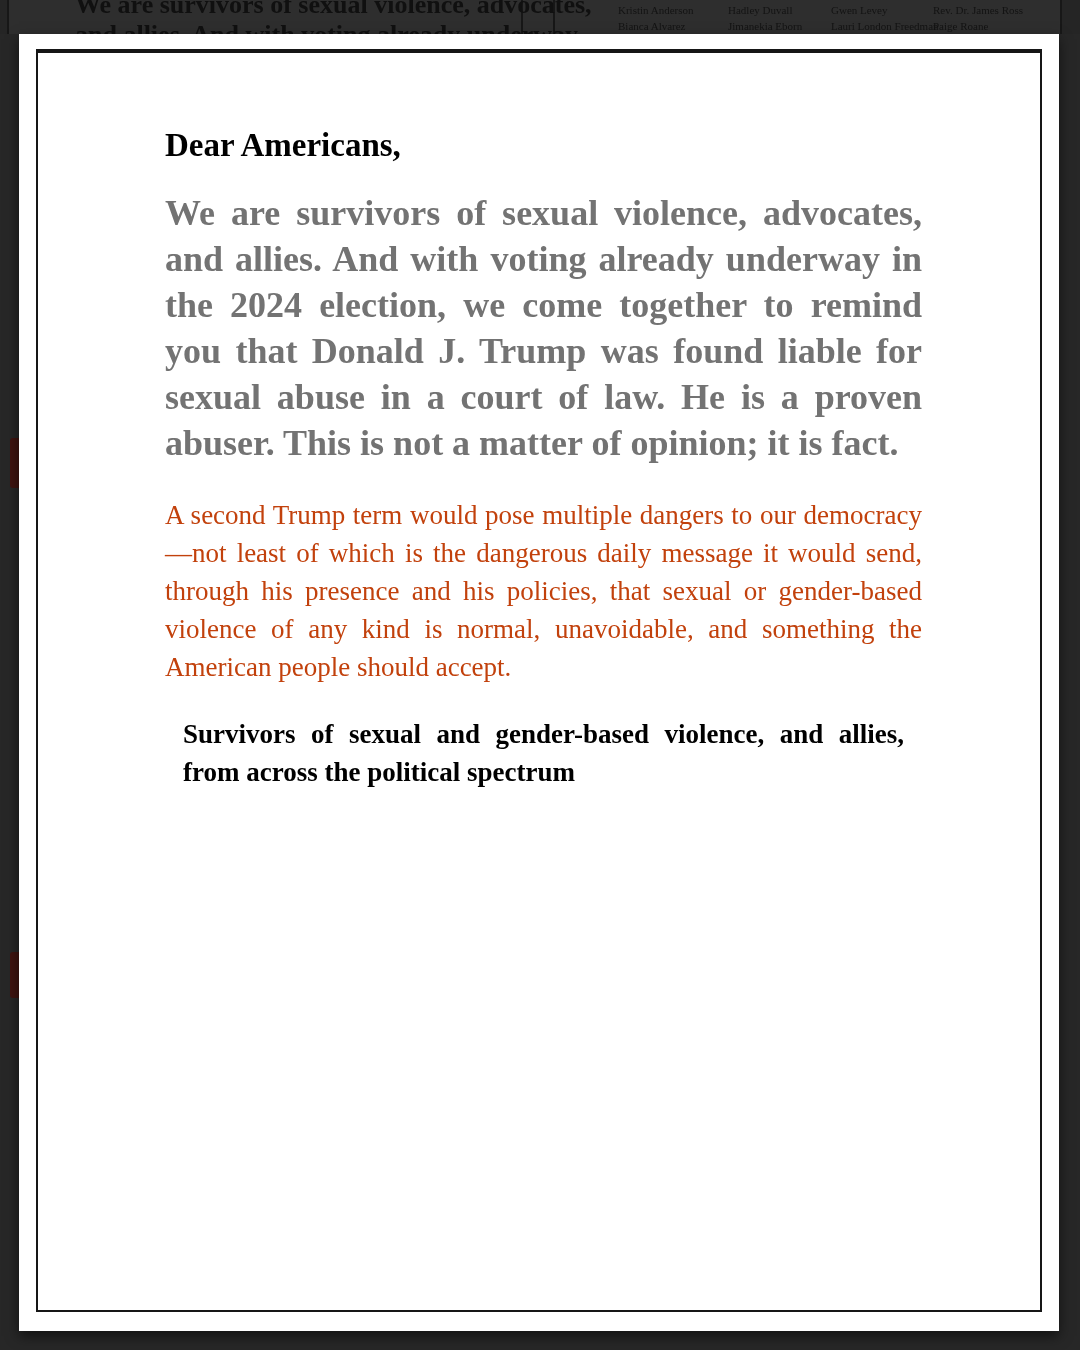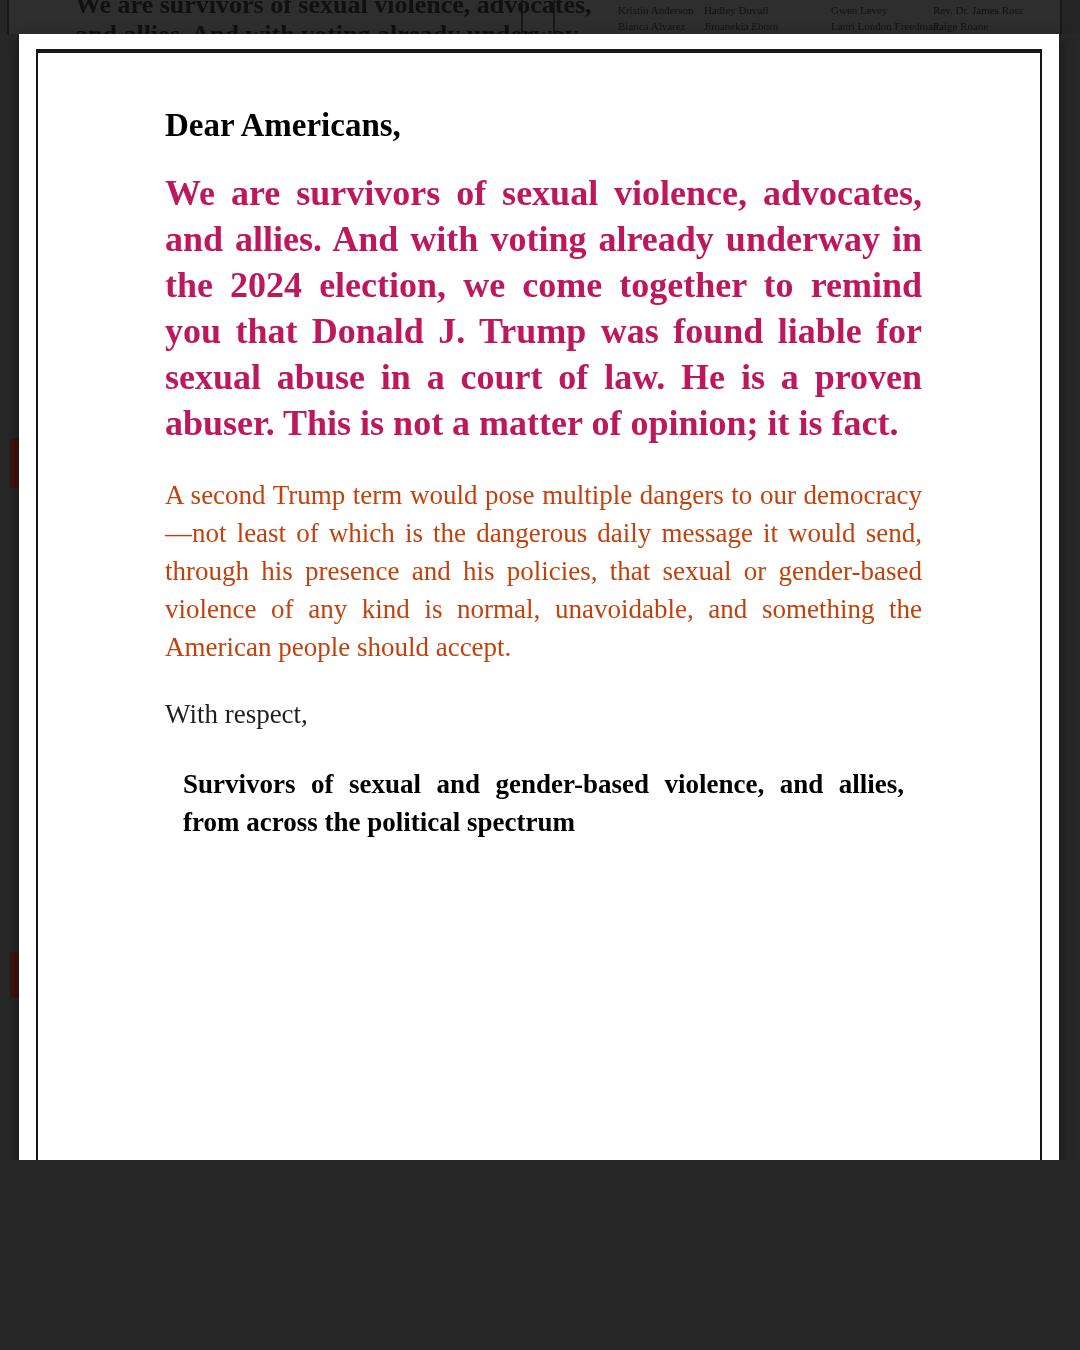--- a/index.html
+++ b/index.html
@@ -1,49 +1,49 @@
 <!DOCTYPE html>
 <html><head>
 <meta charset="utf-8">
 <style>
   html, body { margin:0; padding:0; background:#272727; }
   .stage {
-    position:relative; width:1080px; height:1160px;
+    position:relative; width:1080px; height:1350px;
     background:#272727; overflow:hidden;
     font-family:"Liberation Serif", serif;
   }
   
   .bg-top { position:absolute; top:0; left:0; width:1080px; height:34px; overflow:hidden; background:#252525; }
   .bg-page { position:absolute; left:7px; top:0; width:1055px; height:34px; background:#2e2e2e; }
   .bg-vline { position:absolute; top:0; height:34px; width:2px; background:#171717; }
   .v1 { left:7px; } .v2 { left:521px; } .v3 { left:553px; } .v4 { left:1060px; }
   .bg-letter {
     position:absolute; left:75px; top:-10px; width:610px;
     color:#101010; font-weight:bold; font-size:26px; line-height:30px; white-space:nowrap;
   }
   .bg-names { position:absolute; top:2px; left:0; width:1080px; height:34px;padding-left:20px; }
   .bg-col { position:absolute; top:0; font-size:11px; line-height:16px; color:#131313; white-space:nowrap; }
-  .c1 { left:618px; } .c2 { left:704px; } .c3 { left:831px; } .c4 { left:933px; }
+  .c1 { left:618px; } .c2 { left:728px; } .c3 { left:831px; } .c4 { left:933px; }
   
   .red-mark { position:absolute; left:10px; width:12px; background:#3f1410; border-radius:3px; }
   .rm1 { top:438px; height:50px; }
   .rm2 { top:952px; height:46px; }
   
   .modal {
     position:absolute; left:19px; top:34px; width:1040px; height:1297px;
     background:#ffffff; box-shadow:0 5px 12px rgba(0,0,0,0.55);
   }
   .frame {
     position:absolute; left:17px; right:17px; top:15px; bottom:19px;
     border:2px solid #161616; border-top-width:4px; background:#ffffff;
   }
-  .letter { position:absolute; left:0; right:0; top:0; bottom:0; padding:54px 118px 0 127px; overflow:hidden; }
+  .letter { position:absolute; left:0; right:0; top:0; bottom:0; padding:74px 118px 0 127px; overflow:hidden; }
   .salutation { margin:0 0 26px 0; font-size:33px; font-weight:bold; color:#000000; }
   .intro {
-    margin:0 0 30px 0; font-size:36px; font-weight:bold; color:#be185d;
+    margin:0 0 30px 0; font-size:36px; font-weight:bold; color:#737373;
     line-height:46px; text-align:justify;
   }
   .para {
     margin:0 0 29px 0; font-size:27px; color:#c2410c;
     line-height:38px; text-align:justify;
   }
   .signoff { margin:0 0 32px 0; font-size:27px; color:#1f1f1f; line-height:38px; }
   .closing {
     margin:18px; font-size:27px; font-weight:bold; color:#000000;
     line-height:38px; text-align:justify;
@@ -90,19 +90,18 @@
 
   <div class="red-mark rm1"></div>
   <div class="red-mark rm2"></div>
 
   <div class="modal">
     <div class="frame">
       <div class="letter">
         <p class="salutation">Dear Americans,</p>
         <p class="intro">We are survivors of sexual violence, advocates, and allies. And with voting already underway in the 2024 election, we come together to remind you that Donald J. Trump was found liable for sexual abuse in a court of law. He is a proven abuser. This is not a matter of opinion; it is fact.</p>
         <p class="para">A second Trump term would pose multiple dangers to our democracy—not least of which is the dangerous daily message it would send, through his presence and his policies, that sexual or gender-based violence of any kind is normal, unavoidable, and something the American people should accept.</p>
-        <p class="signoff">With respect,</p>
         <p class="closing">Survivors of sexual and gender-based violence, and allies, from across the political spectrum</p>
       </div>
     </div>
   </div>
 
 </div>
 
 </body></html>

